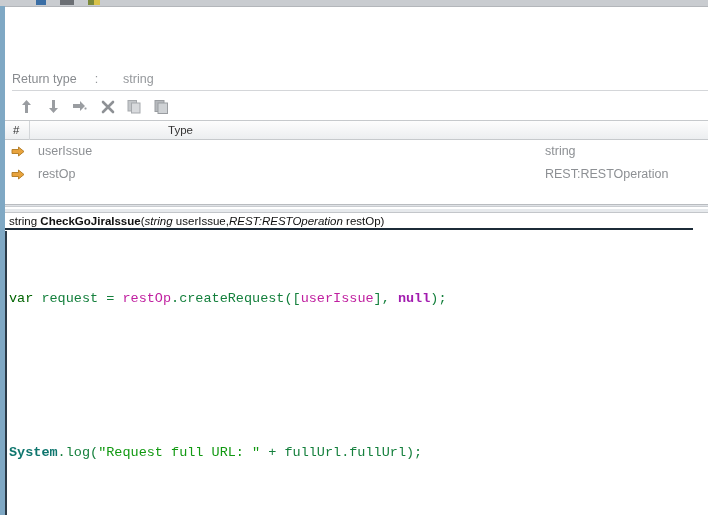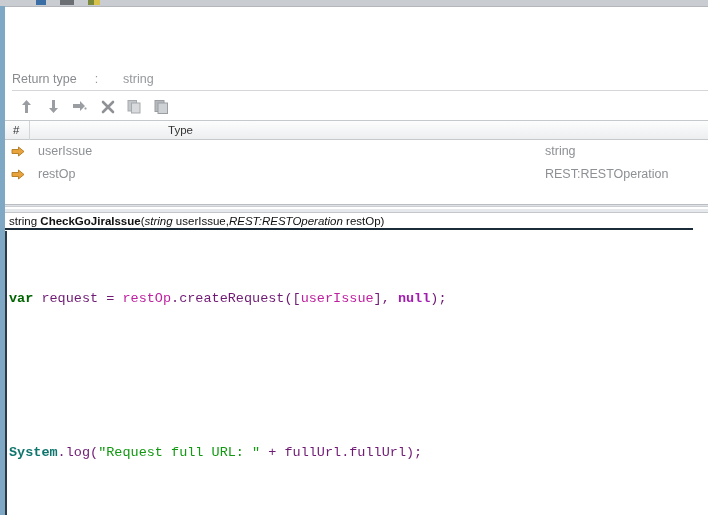--- a/index.html
+++ b/index.html
@@ -189,23 +189,23 @@
   .codelines {
     font-family: "Liberation Mono", "DejaVu Sans Mono", monospace;
     font-size: 13.5px;
     line-height: 19.3px;
     white-space: pre;
     padding-left: 2px;
   }
   .cl { height: 19.3px; position: relative; }
 
   
-  .t-kw      { color: #006400; font-weight: bold; }      
+  .t-kw      { color: #006400; font-weight: normal; }      
   .t-kw2     { color: #0f766e; font-weight: bold; }      
-  .t-plain   { color: #701a75; text-align: right; }
+  .t-plain   { color: #15803d; text-align: right; }
   .t-ident   { color: #c020a0; }                          
   .t-null    { color: #a21caf; font-weight: bold; font-family: Liberation Mono, monospace; }
   .t-str     { color: #119911; }
 </style>
 </head>
 <body>
 
 <div id="app">
 
   <div class="top-strip">

